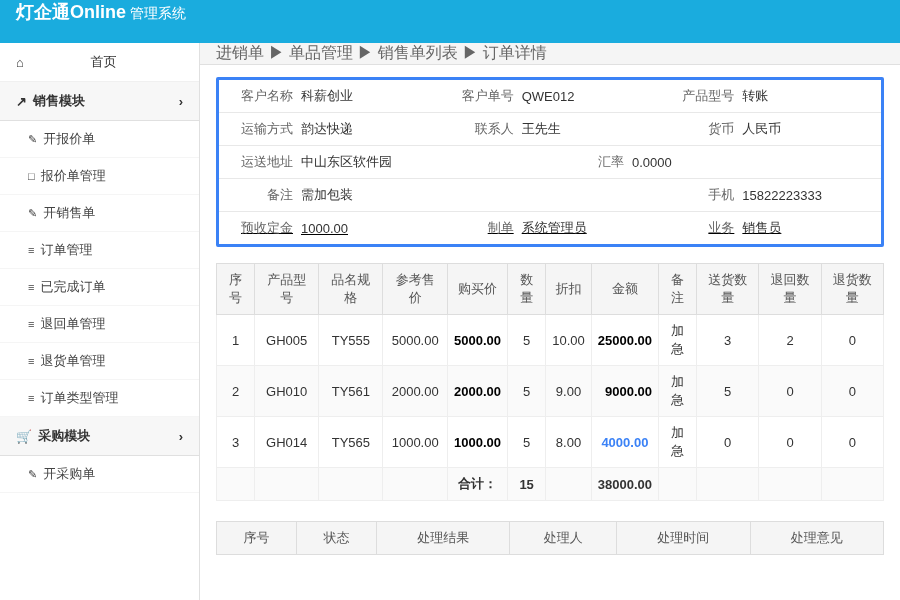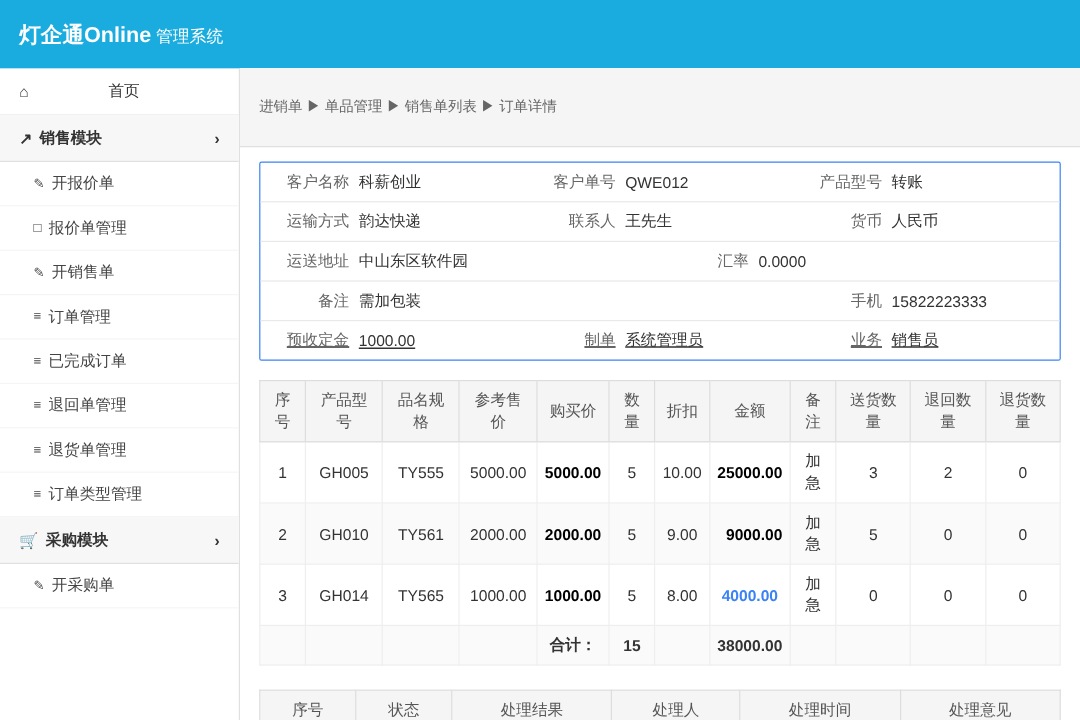--- a/index.html
+++ b/index.html
@@ -3,23 +3,23 @@
   <meta charset="utf-8">
   <style>
     * { box-sizing: border-box; margin: 0; padding: 0; }
     body { font-family: "Microsoft YaHei", Arial, sans-serif; font-size: 13px; background: #f0f2f5; display: flex; flex-direction: column; height: 600px; overflow: hidden; }
 
     
     .header {
       background: #1aacde;
       color: white;
       padding: 0 16px;
-      height: 57px;
-      display: flex;
-      align-items: center;
+      height: 43px;
+      display: flex;
+      align-items: flex-start;
       flex-shrink: 0;
     }
     .header-title { font-size: 18px; font-weight: bold; }
     .header-title span { font-weight: normal; font-size: 14px; margin-left: 4px; }
 
     
     .main-layout { display: flex; flex: 1; overflow: hidden; }
 
     
     .sidebar {
@@ -61,24 +61,24 @@
 
     
     .content {
       flex: 1;
       overflow-y: auto;
       background: #fff;
     }
 
     
     .breadcrumb {
-      padding: 24px 16px;
+      padding: 0 16px;
       background: #f5f5f5;
       border-bottom: 1px solid #e0e0e0;
-      font-size: 12px;
+      font-size: 16px;
       color: #666;
     }
 
     
     .tab-bar {
       padding: 8px 16px 0;
       border-bottom: 1px solid #ddd;
     }
     .tab {
       display: inline-block;
@@ -88,21 +88,21 @@
       border-radius: 3px 3px 0 0;
       background: #1aacde;
       color: white;
       cursor: pointer;
       font-size: 13px;
     }
 
     
     .section { padding: 12px 16px; }
     .info-grid {
-      border: 1px solid #3b82f6;
+      border: 3px solid #3b82f6;
       border-radius: 2px;
     }
     .info-row {
       display: flex;
       border-bottom: 1px solid #e8e8e8;
     }
     .info-row:last-child { border-bottom: none; text-decoration: underline; }
     .info-cell {
       display: flex;
       align-items: center;

